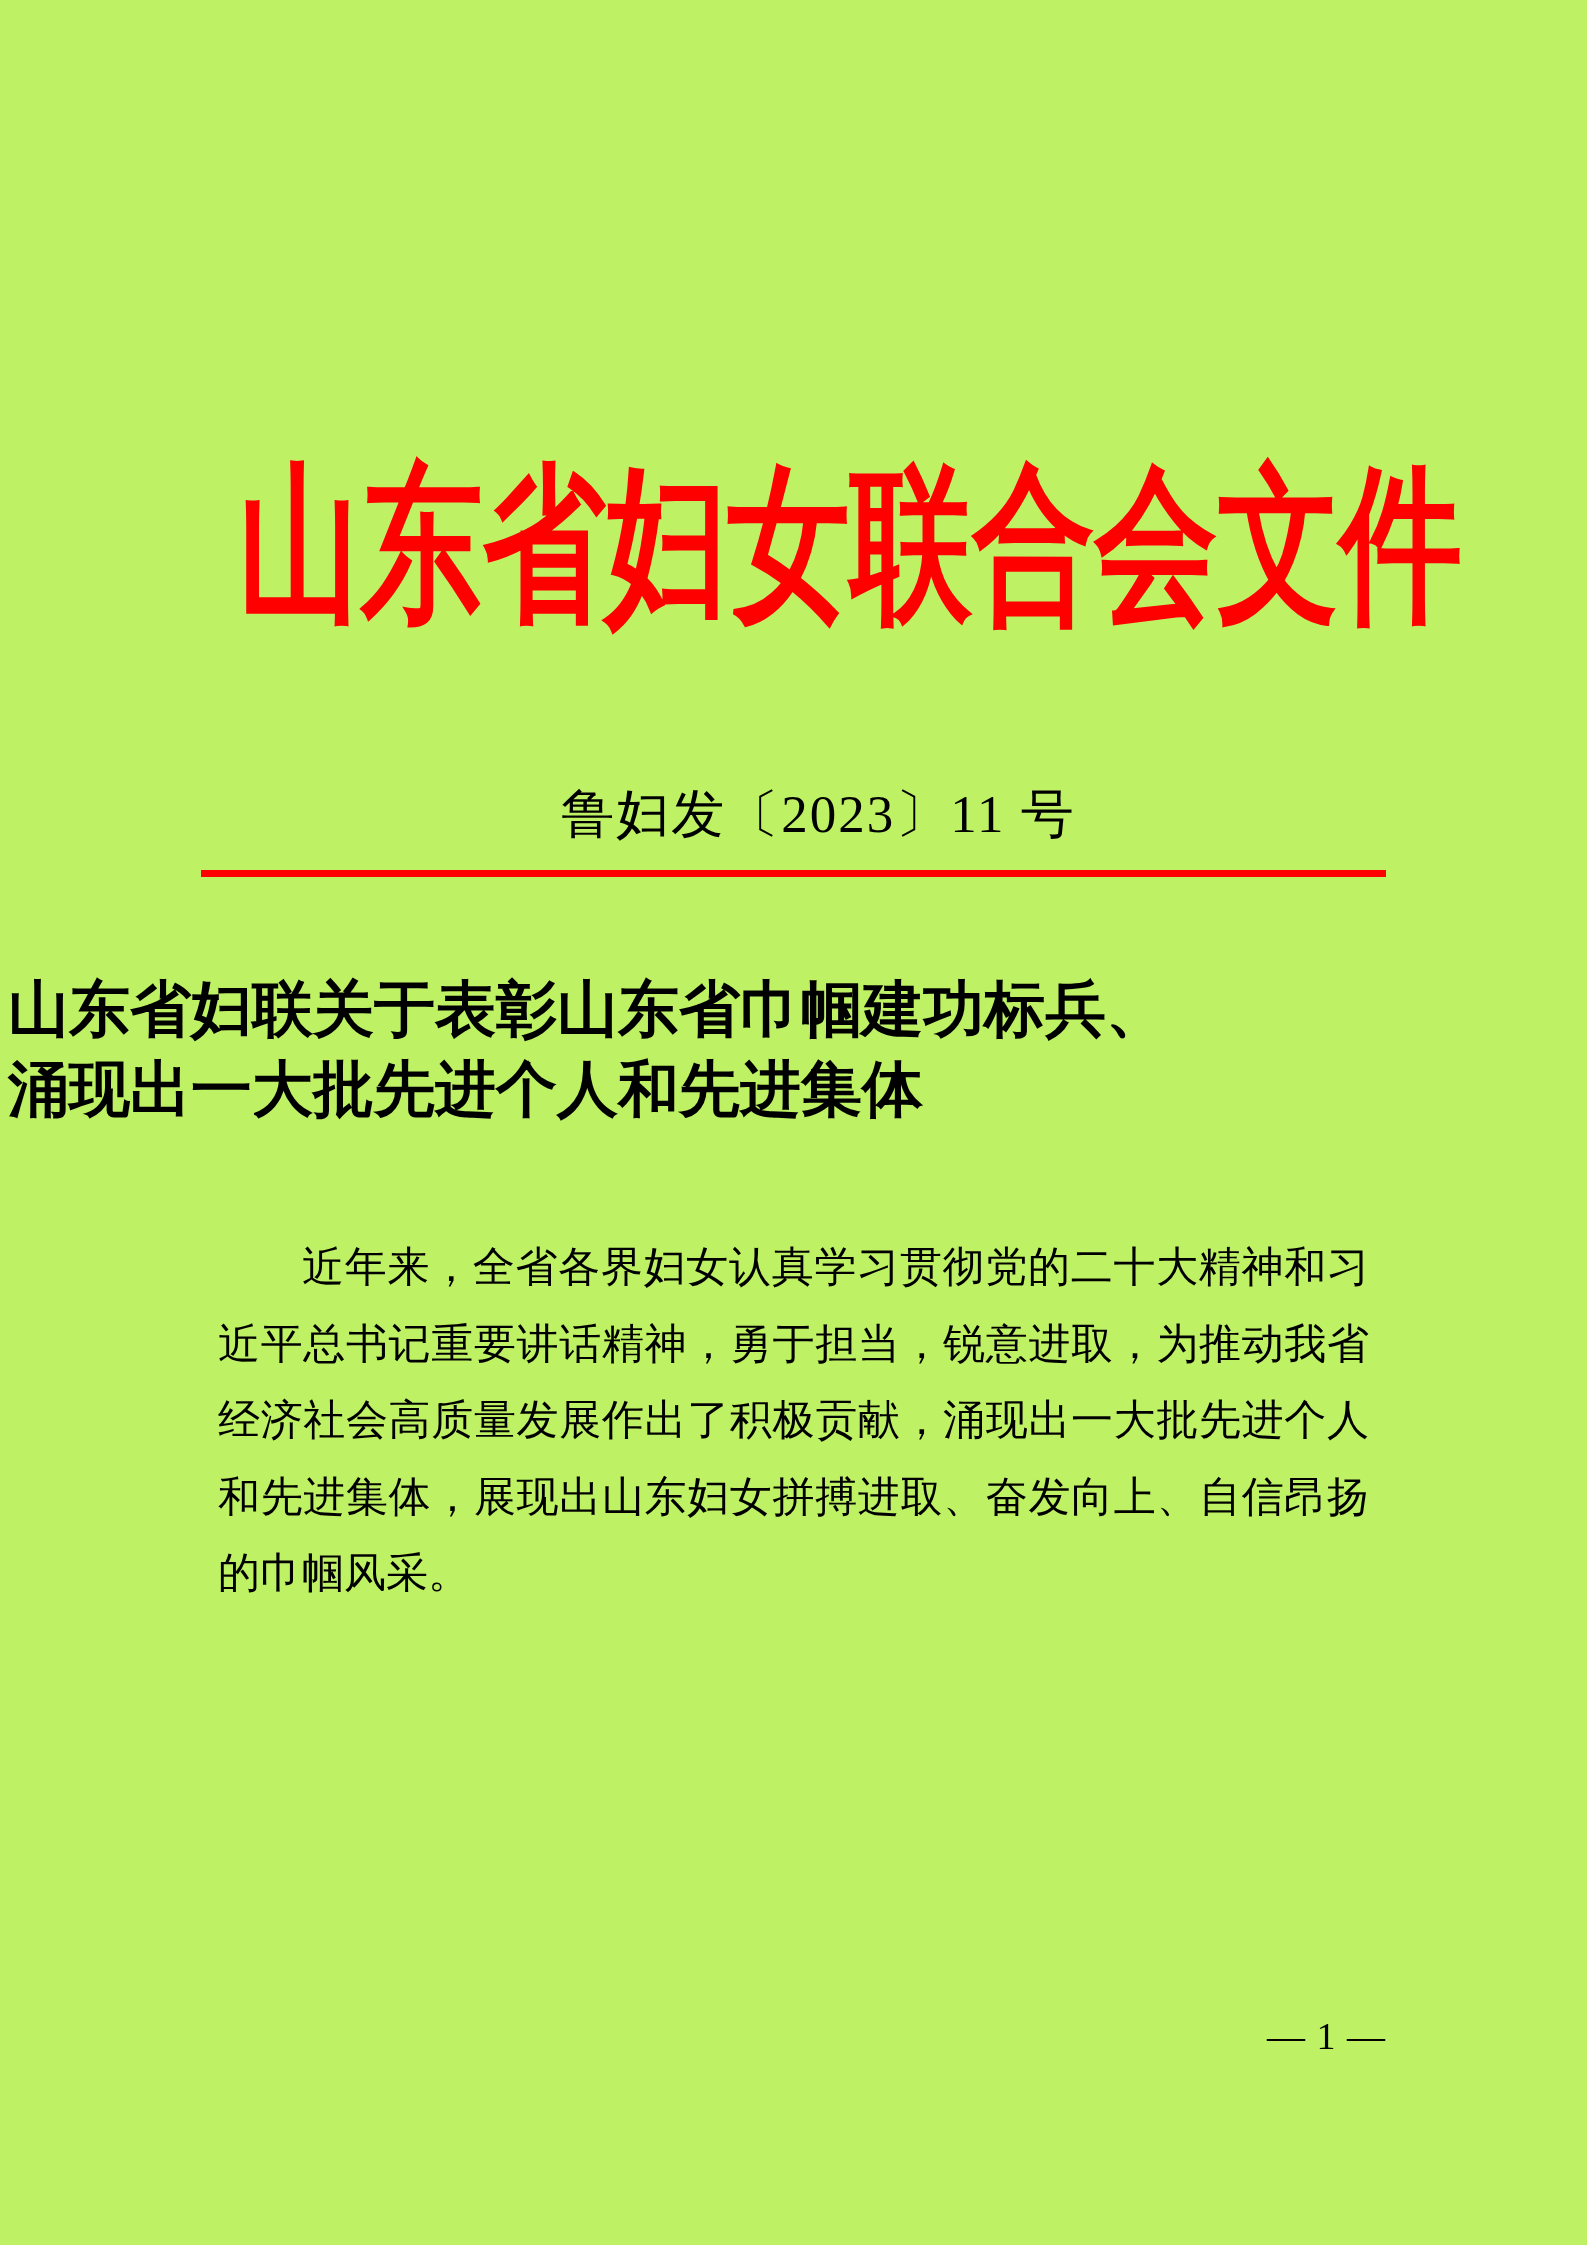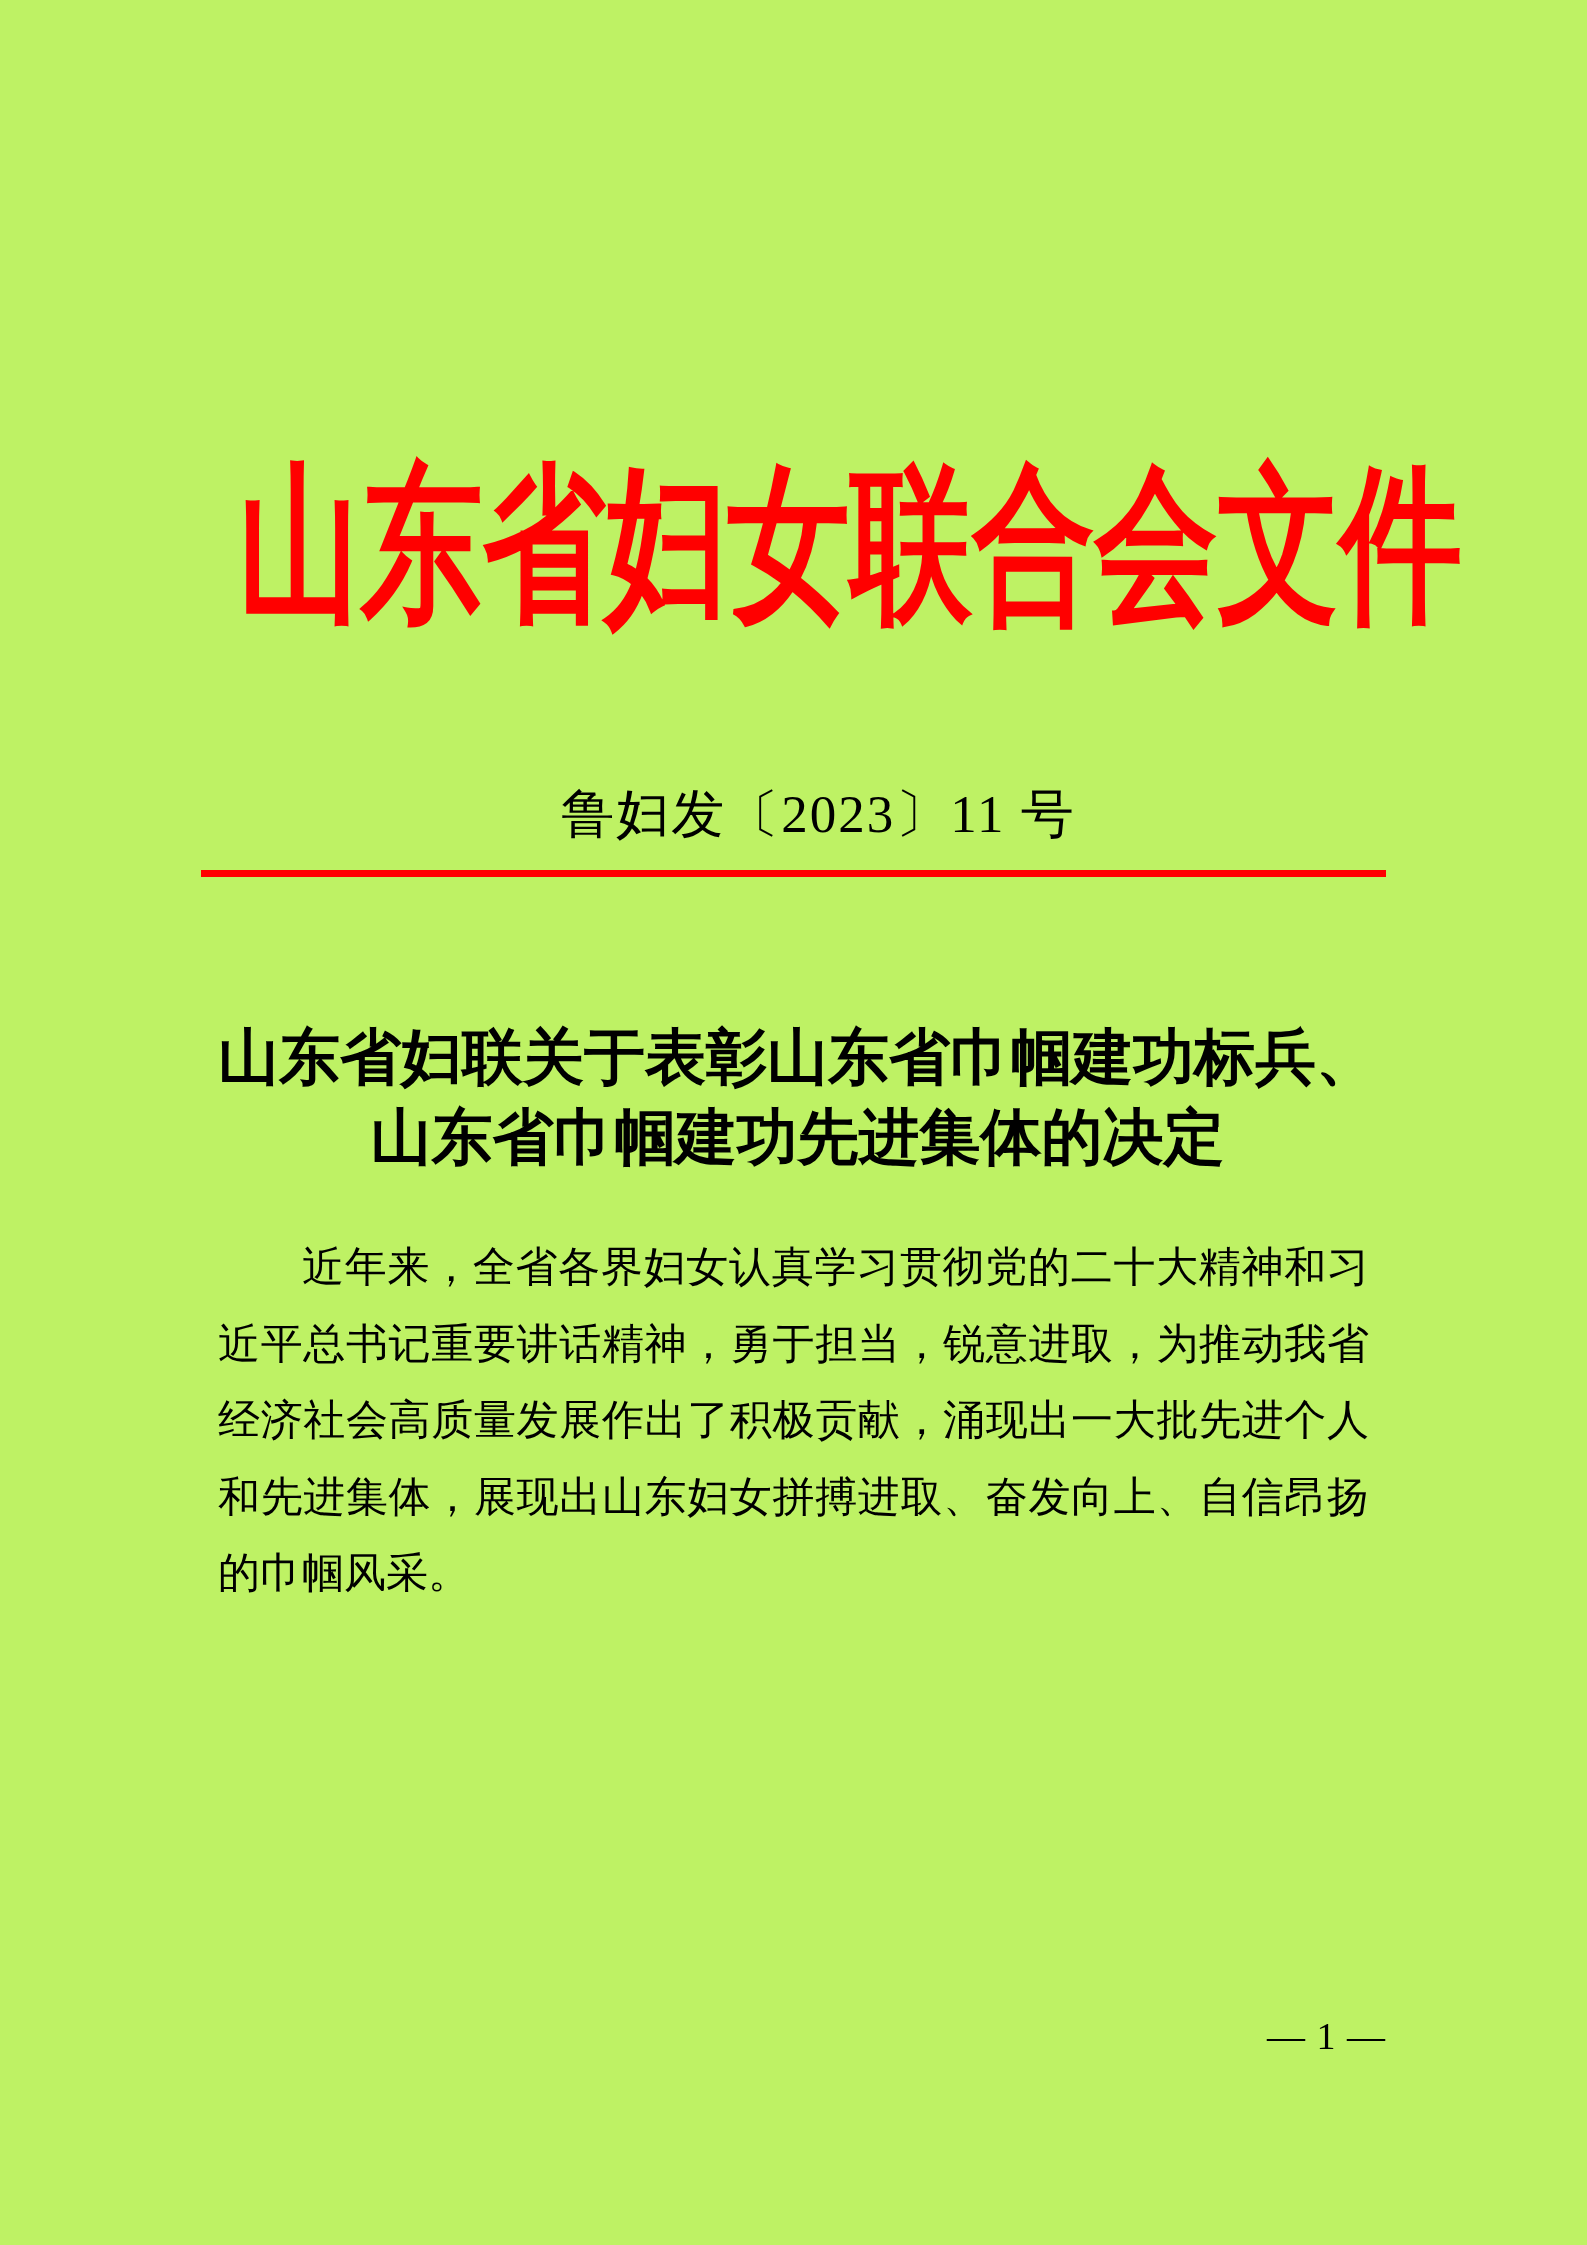--- a/index.html
+++ b/index.html
@@ -53,24 +53,24 @@
     top: 870px;
     left: 201px;
     width: 1185px;
     height: 7px;
     background: #ff0000;
   }
 
   
   .doc-title {
     position: absolute;
-    top: 1018px;
+    top: 970px;
     left: 0;
     width: 100%;
-    text-align: center;
+    text-align: left;
     font-size: 61px;
     line-height: 80px;
     font-weight: bold;
     color: #000000;
     padding-left: 8px;
   }
 
   
   .body-text {
     position: absolute;
@@ -108,21 +108,21 @@
       <span class="squeeze">山东省妇女联合会文件</span>
     </h1>
 
     <div class="doc-number">鲁妇发〔2023〕11 号</div>
 
     <div class="red-line"></div>
   </header>
 
   <h2 class="doc-title">
     <div>山东省妇联关于表彰山东省巾帼建功标兵、</div>
-    <div>山东省巾帼建功先进集体的决定</div>
+    <div>涌现出一大批先进个人和先进集体</div>
   </h2>
 
   <main class="body-text">
     <p>近年来，全省各界妇女认真学习贯彻党的二十大精神和习近平总书记重要讲话精神，勇于担当，锐意进取，为推动我省经济社会高质量发展作出了积极贡献，涌现出一大批先进个人和先进集体，展现出山东妇女拼搏进取、奋发向上、自信昂扬的巾帼风采。</p>
   </main>
 
   <footer>
     <span class="page-number">— 1 —</span>
   </footer>
 

